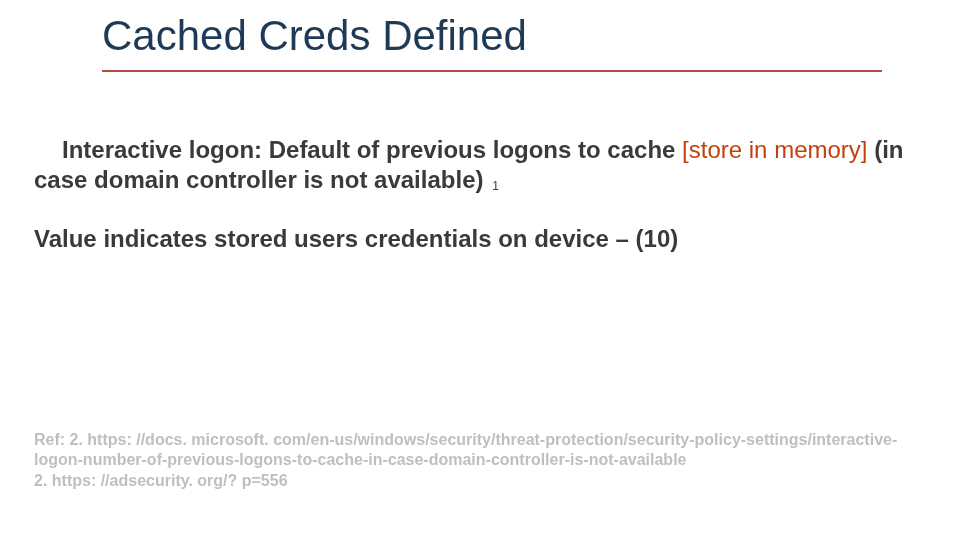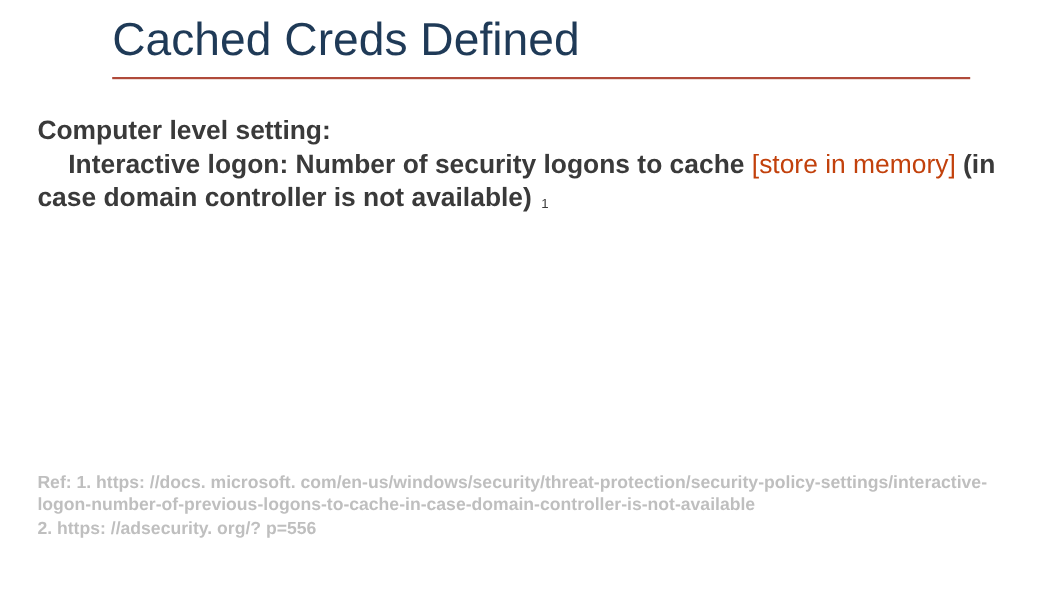--- a/index.html
+++ b/index.html
@@ -65,26 +65,27 @@
 <body>
 
 <div class="slide">
 
   <div class="title">Cached Creds Defined</div>
   <div class="title-rule"></div>
 
   <div class="body">
 
     <div class="blk">
-      <span class="bold">Computer level setting:</span><br>
-      <span class="indent bold">Interactive logon: Number of security logons to cache </span><span class="light">[store in memory] </span><span class="bold">(in case domain controller is not available) </span><span class="sub">1</span>
+      <br>
+      <span class="indent bold">Interactive logon: Default of previous logons to cache </span><span class="light">[store in memory] </span><span class="bold">(in case domain controller is not available) </span><span class="sub">1</span>
     </div>
 
+    <div class="blk bold">Value indicates stored users credentials on device – (10)</div>
 
 
   </div>
 
   <div class="refs">
-    <span>Ref: 1. </span><span>https: //docs. microsoft. com/en-us/windows/security/threat-protection/security-policy-settings/interactive-logon-number-of-previous-logons-to-cache-in-case-domain-controller-is-not-available</span><br>
+    <span>Ref: 2. </span><span>https: //docs. microsoft. com/en-us/windows/security/threat-protection/security-policy-settings/interactive-logon-number-of-previous-logons-to-cache-in-case-domain-controller-is-not-available</span><br>
     <span>2. </span><span>https: //adsecurity. org/? p=556</span>
   </div>
 
 </div>
 
 </body></html>

